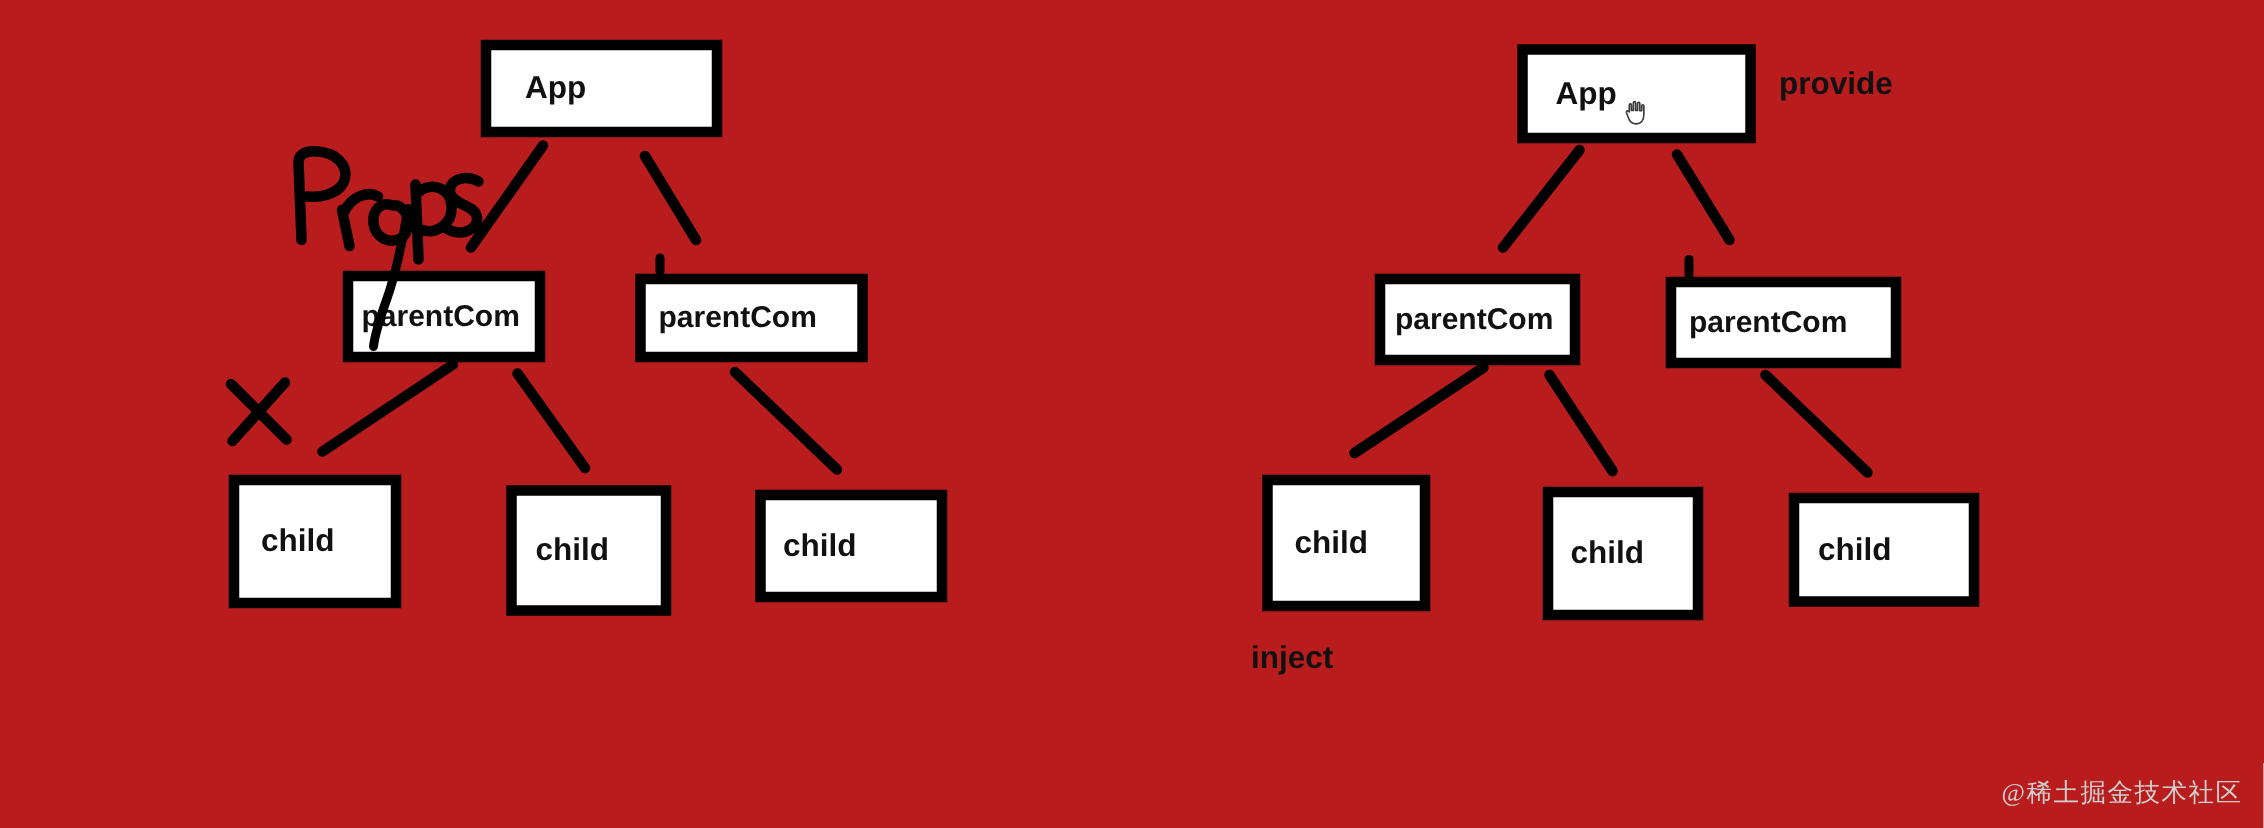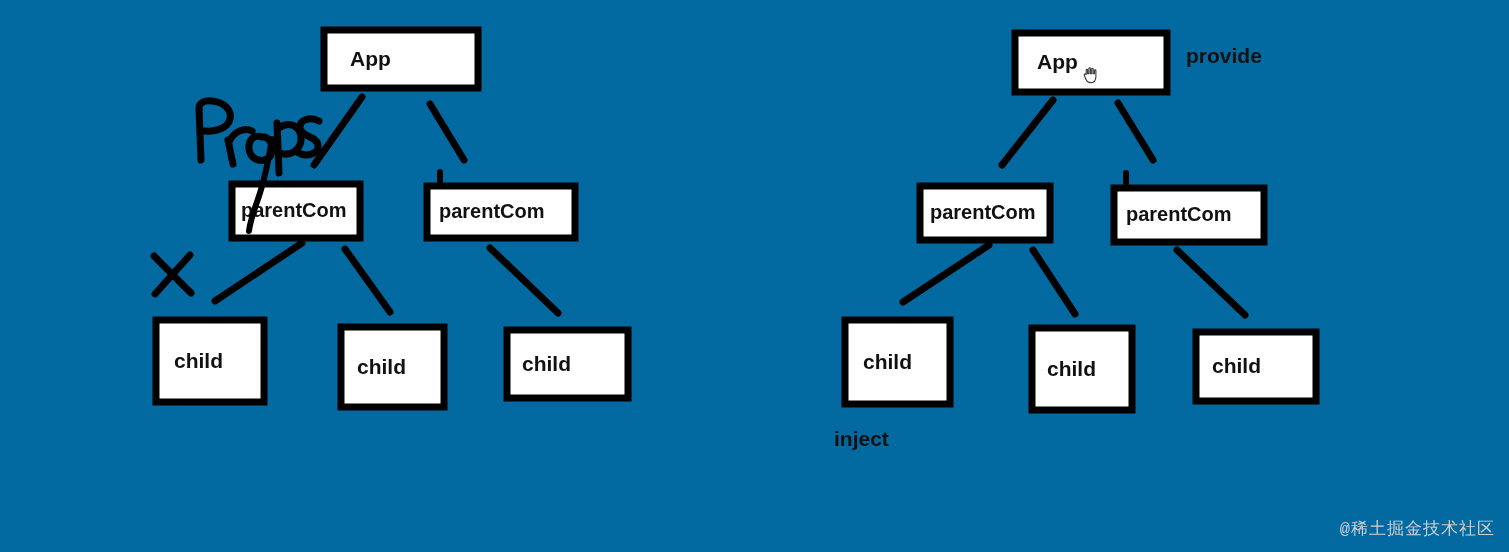--- a/index.html
+++ b/index.html
@@ -61,36 +61,36 @@
     stroke-linecap: round;
     stroke-linejoin: round;
     fill: none;
   }
   .watermark {
     position: absolute;
     right: 14px;
     bottom: 12px;
     color: #cfcfcf;
     font-size: 17px;
-    font-family: Liberation Mono, monospace;
+    font-family: Liberation Serif, serif;
     letter-spacing: 1px;
     white-space: nowrap;
     user-select: none;
   }
   .cursor-hand {
     position: absolute;
     width: 22px;
     height: 24px;
     pointer-events: none;
   }
 </style>
 </head>
 <body>
 
-<div id="canvas" style="background: #0369a1;">
+<div id="canvas" style="background: #b91c1c;">
 
   <svg id="diagram-svg" viewBox="0 0 1509 552">
 
     <g>
 
       <line class="connector" stroke-width="7" x1="362" y1="97" x2="314" y2="165"></line>
       <line class="connector" stroke-width="7" x1="430" y1="104" x2="464" y2="160"></line>
       <line class="connector" stroke-width="7" x1="302" y1="243" x2="215" y2="301"></line>
       <line class="connector" stroke-width="7" x1="345" y1="249" x2="390" y2="312"></line>
       <line class="connector" stroke-width="7" x1="490" y1="248" x2="558" y2="313"></line>

